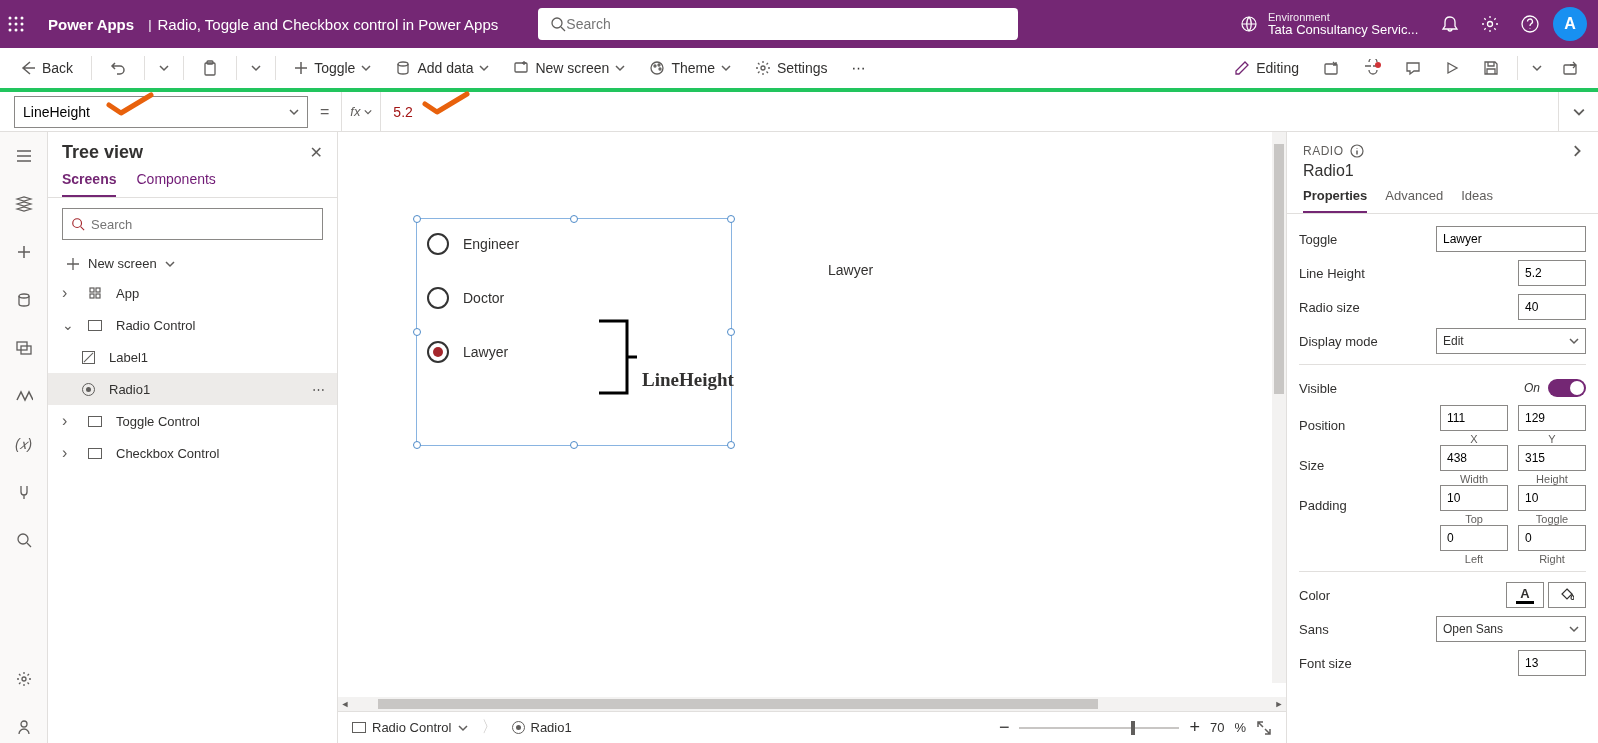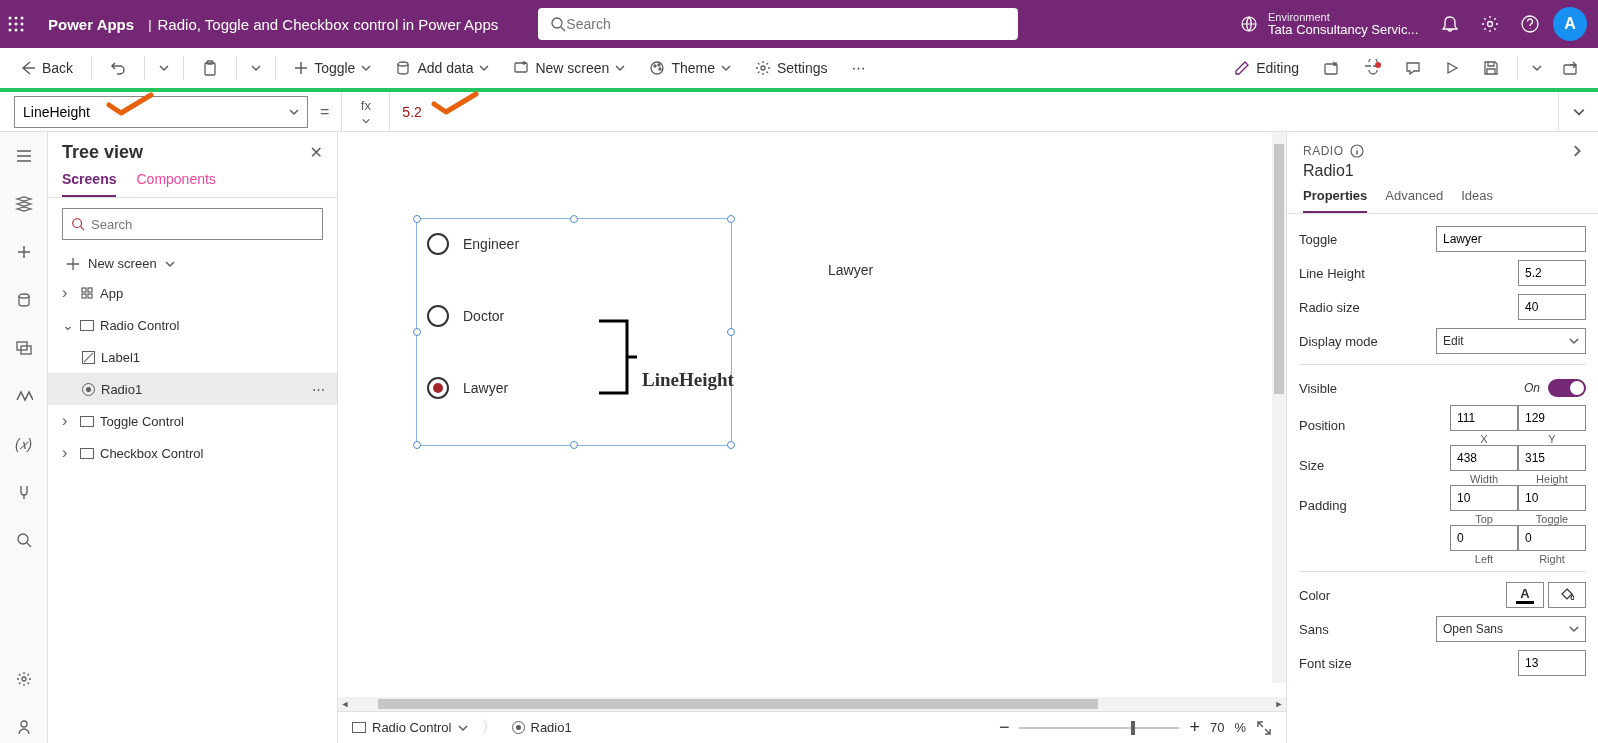--- a/index.html
+++ b/index.html
@@ -28,65 +28,65 @@
 .cmd-spacer { flex: 1; }
 .red-dot::after { content: ''; position: absolute; top: 10px; right: 10px; width: 6px; height: 6px; background: #d13438; border-radius: 50%; }
 
 
 .formula-bar { height: 40px; border-bottom: 1px solid #e1dfdd; display: flex; align-items: center; padding-left: 14px; }
 .prop-selector { width: 294px; height: 32px; border: 1px solid #8a8886; display: flex; align-items: center; padding: 0 8px; justify-content: space-between; position: relative; }
 .prop-selector input { border: none; outline: none; font-size: 14px; width: 80px; }
 .check-mark { position: absolute; pointer-events: none; }
 .check-mark svg { display: block; }
 .eq-sign { padding: 0 12px; font-size: 16px; color: #605e5c; }
-.fx-wrap { width: 49px; border-left: 1px solid #e1dfdd; border-right: 1px solid #e1dfdd; height: 100%; display: flex; align-items: center; justify-content: center; color: #605e5c; gap: 4px; flex-direction: column; }
+.fx-wrap { width: 40px; border-left: 1px solid #e1dfdd; border-right: 1px solid #e1dfdd; height: 100%; display: flex; align-items: center; justify-content: center; font-style: italic; color: #605e5c; gap: 4px; }
 .formula-input { flex: 1; padding: 0 12px; font-family: Consolas, monospace; font-size: 14px; color: #a31515; position: relative; height: 100%; display: flex; align-items: center; }
 .expand-btn { width: 40px; display: flex; align-items: center; justify-content: center; border-left: 1px solid #e1dfdd; height: 100%; }
 
 
 .main { display: flex; height: calc(743px - 48px - 44px - 40px); }
 
 
 .left-rail { width: 48px; background: #faf9f8; border-right: 1px solid #e1dfdd; display: flex; flex-direction: column; align-items: center; padding-top: 8px; gap: 16px; }
 .rail-icon { width: 32px; height: 32px; display: flex; align-items: center; justify-content: center; color: #605e5c; cursor: pointer; }
 .rail-icon.active { color: #742774; }
 .rail-spacer { flex: 1; }
 
 
 .tree-panel { width: 290px; border-right: 1px solid #e1dfdd; display: flex; flex-direction: column; }
 .tree-head { display: flex; align-items: center; justify-content: space-between; padding: 10px 14px 0 14px; }
 .tree-head h2 { font-size: 18px; font-weight: 600; }
 .tree-tabs { display: flex; gap: 20px; padding: 8px 14px 0 14px; border-bottom: 1px solid #e1dfdd; }
-.tree-tab { padding-bottom: 8px; font-size: 14px; color: #ec4899; cursor: pointer; }
+.tree-tab { padding-bottom: 8px; font-size: 14px; color: #701a75; cursor: pointer; }
 .tree-tab.active { color: #742774; border-bottom: 2px solid #742774; font-weight: 600; }
 .tree-search { margin: 10px 14px; border: 1px solid #8a8886; height: 32px; display: flex; align-items: center; padding: 0 8px; gap: 6px; }
 .tree-search input { border: none; outline: none; flex: 1; font-size: 13px; }
 .new-screen-btn { display: flex; align-items: center; gap: 8px; padding: 6px 18px; font-size: 13px; cursor: pointer; }
 .tree-list { flex: 1; overflow: auto; }
-.tree-item { display: flex; align-items: center; height: 32px; padding-left: 14px; gap: 6px; cursor: pointer; font-size: 13px;}
+.tree-item { display: flex; align-items: center; height: 32px; padding-left: 14px; gap: 14px; cursor: pointer; font-size: 13px;}
 .tree-item.lvl1 { padding-left: 34px; }
 .tree-item.selected { background: #edebe9; }
 .tree-item .more { margin-left: auto; margin-right: 12px; }
 .chev-r::before { content: "›"; display: inline-block; width: 12px; color: #605e5c; font-size: 16px;}
 .chev-d::before { content: "⌄"; display: inline-block; width: 12px; color: #605e5c; font-size: 14px;}
 .screen-icon { width: 14px; height: 11px; border: 1px solid #605e5c; display: inline-block; }
 .label-icon { width: 13px; height: 13px; border: 1px solid #605e5c; display: inline-flex; align-items: center; justify-content: center; position: relative; }
 .label-icon::after { content: ''; position: absolute; width: 1px; height: 13px; background: #605e5c; transform: rotate(45deg); }
 .radio-icon { width: 13px; height: 13px; border: 1.5px solid #605e5c; border-radius: 50%; display: inline-flex; align-items: center; justify-content: center; }
 .radio-icon::after { content: ''; width: 5px; height: 5px; background: #605e5c; border-radius: 50%; }
 
 
 .canvas-area { flex: 1; background: #faf9f8; position: relative; display: flex; flex-direction: column; }
 .canvas-scroll { flex: 1; position: relative; overflow: hidden; background: #fff; margin: 0; }
 .canvas-surface { position: absolute; left: 0; top: 0; right: 0; bottom: 0; background: #fff; }
 .radio-control { position: absolute; left: 78px; top: 86px; width: 316px; height: 228px; border: 1px solid #89b4e1; }
 .sel-handle { width: 8px; height: 8px; background: #fff; border: 1px solid #4f8bc9; border-radius: 50%; position: absolute; }
 .radio-opt { display: flex; align-items: center; gap: 14px; padding: 4px 10px; }
 .radio-opt.first { margin-top: 10px; }
-.radio-opt.gap { margin-top: 42px; }
+.radio-opt.gap { margin-top: 24px; }
 .radio-circ { width: 22px; height: 22px; border: 2px solid #333; border-radius: 50%; display: flex; align-items: center; justify-content: center; }
 .radio-circ.sel::after { content: ''; width: 10px; height: 10px; background: #a4262c; border-radius: 50%; }
 .opt-label { font-size: 14px; }
 .bracket { position: absolute; left: 180px; top: 100px; }
 .lh-ann { position: absolute; left: 225px; top: 150px; font-family: "Times New Roman", serif; font-weight: 700; font-size: 19px; }
 .lawyer-lbl { position: absolute; left: 490px; top: 130px; font-size: 14px; }
 .vscroll { position: absolute; right: 0; top: 0; bottom: 14px; width: 14px; background: #f3f2f1; }
 .vscroll-thumb { position: absolute; top: 12px; left: 2px; right: 2px; height: 250px; background: #c8c6c4; }
 .hscroll { height: 14px; background: #f3f2f1; position: relative; }
 .hscroll-thumb { position: absolute; left: 40px; top: 2px; bottom: 2px; width: 720px; background: #c8c6c4; }
@@ -105,21 +105,21 @@
 .props-name { font-size: 16px; padding: 4px 0 8px 0; }
 .props-tabs { display: flex; gap: 18px; padding: 0 16px; border-bottom: 1px solid #e1dfdd; }
 .props-tab { padding-bottom: 8px; font-size: 13px; color: #605e5c; cursor: pointer; }
 .props-tab.active { color: #323130; border-bottom: 2px solid #742774; font-weight: 600; }
 .props-body { padding: 8px 12px; }
 .prop-row { display: flex; align-items: center; min-height: 34px; font-size: 13px; }
 .prop-row .lbl { flex: 1; color: #323130; }
 .prop-input { width: 150px; height: 26px; border: 1px solid #8a8886; padding: 0 6px; font-size: 12px; }
 .prop-input.sm { width: 68px; }
 .prop-select { width: 150px; height: 26px; border: 1px solid #8a8886; padding: 0 6px; font-size: 12px; display: flex; align-items: center; justify-content: space-between; }
-.dual { display: flex; }
+.dual { display: flex; gap: 10px; }
 .dual-col { display: flex; flex-direction: column; align-items: center; }
 .sublbl { font-size: 11px; color: #605e5c; margin-top: 2px; }
 .toggle { width: 38px; height: 18px; background: #742774; border-radius: 9px; position: relative; }
 .toggle::after { content: ''; position: absolute; right: 2px; top: 2px; width: 14px; height: 14px; background: #fff; border-radius: 50%; }
 .divider { height: 1px; background: #e1dfdd; margin: 6px 0; }
 .color-btn { width: 38px; height: 26px; border: 1px solid #8a8886; display: flex; align-items: center; justify-content: center; }
 .expand-arrow { margin-left: auto; cursor: pointer; color: #605e5c; }
 
 svg { display: block; }
 </style>

